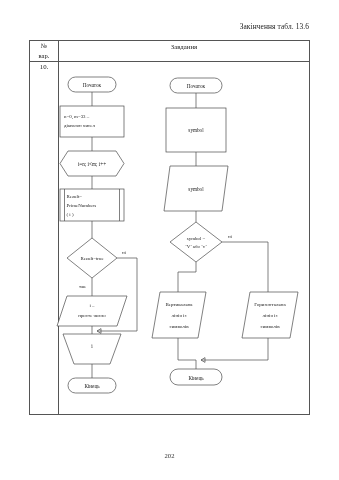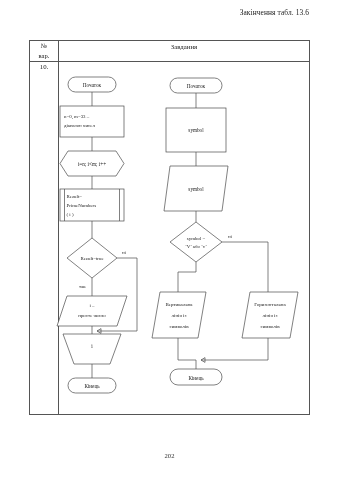--- a/index.html
+++ b/index.html
@@ -13,21 +13,21 @@
     color: #1a1a1a;
     overflow: hidden;
   }
   .page {
     position: absolute; inset: 0;
     width: 339px; height: 480px;
   }
   
   .running-head {
     position: absolute;
-    top: 8px; right: 30px;
+    top: 22px; right: 30px;
     font-size: 7.4px;
     letter-spacing: .1px;
     white-space: nowrap;
     color: #222;
   }
   
   .table {
     position: absolute;
     left: 29px; top: 40px;
     width: 281px; height: 375px;

